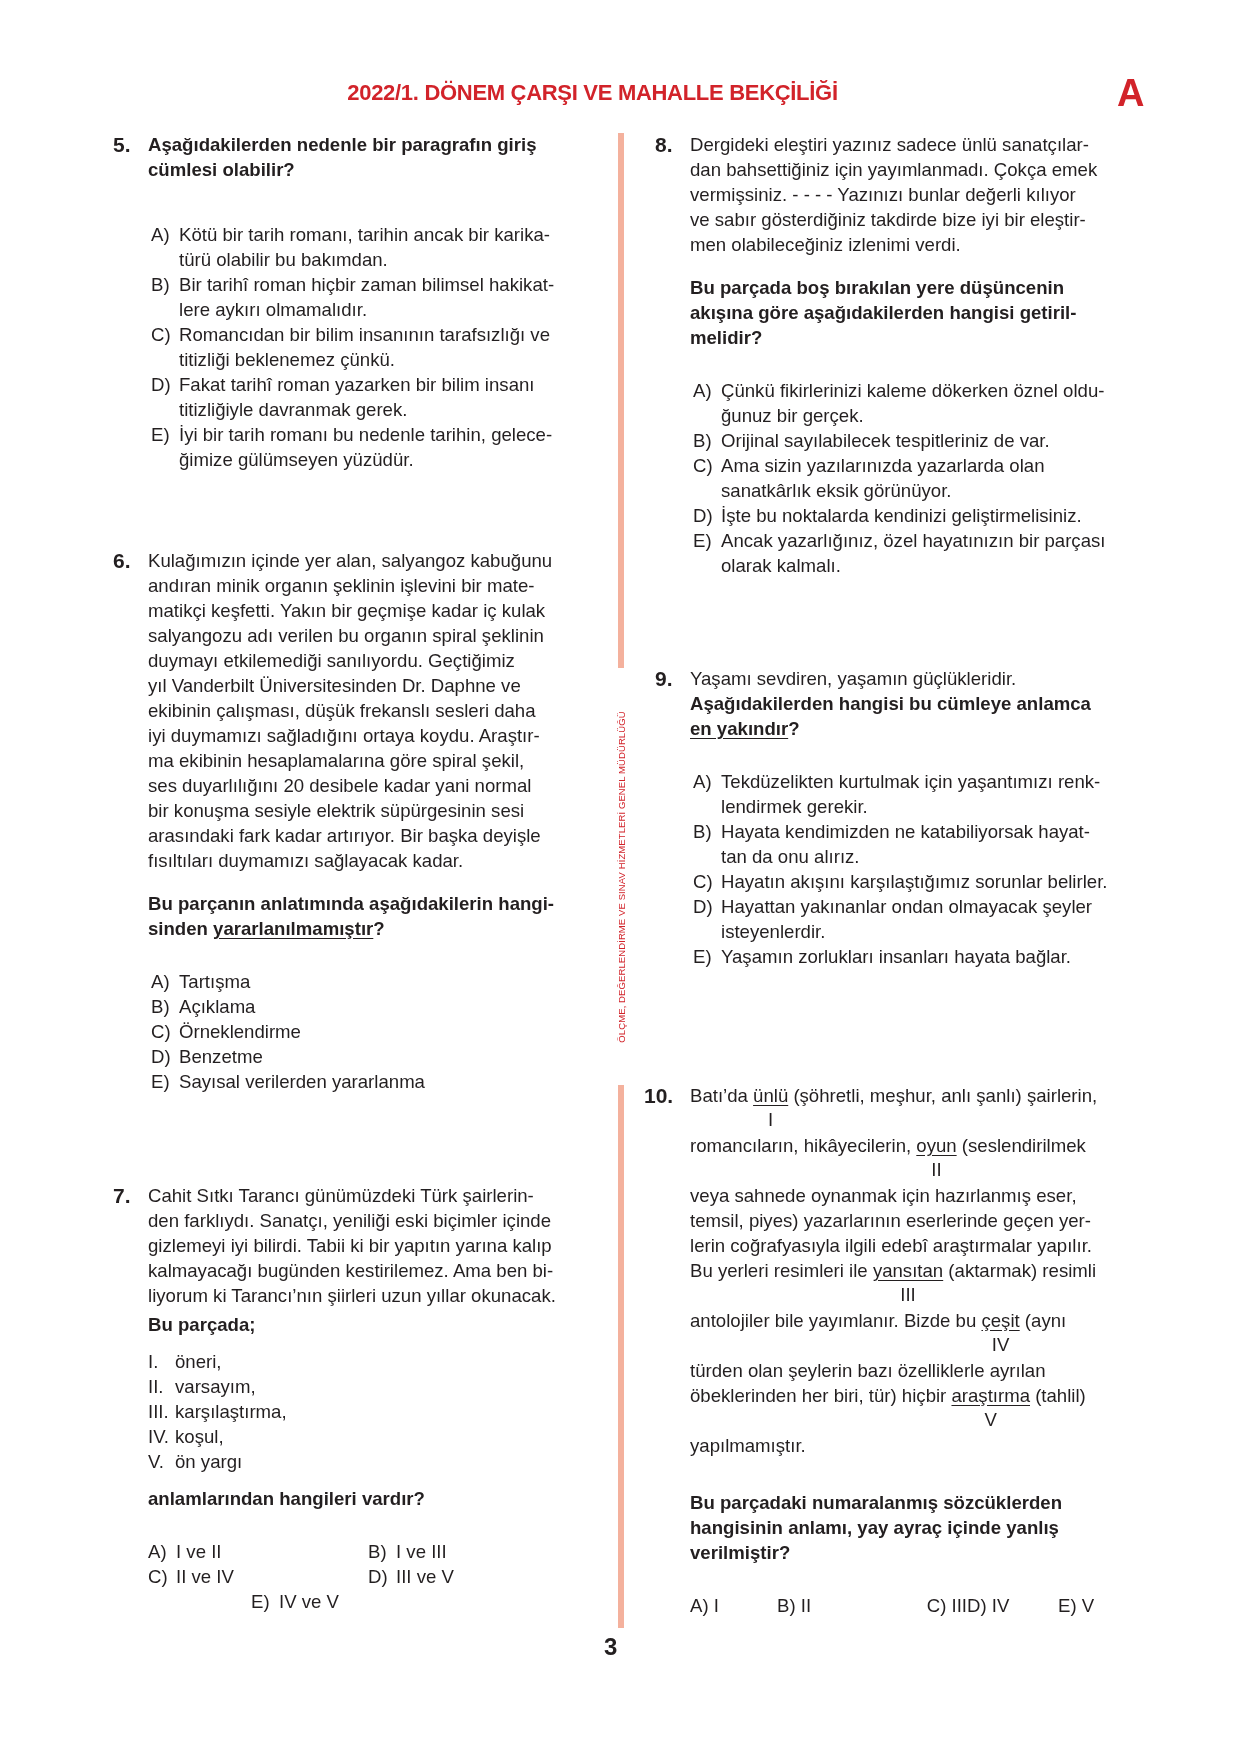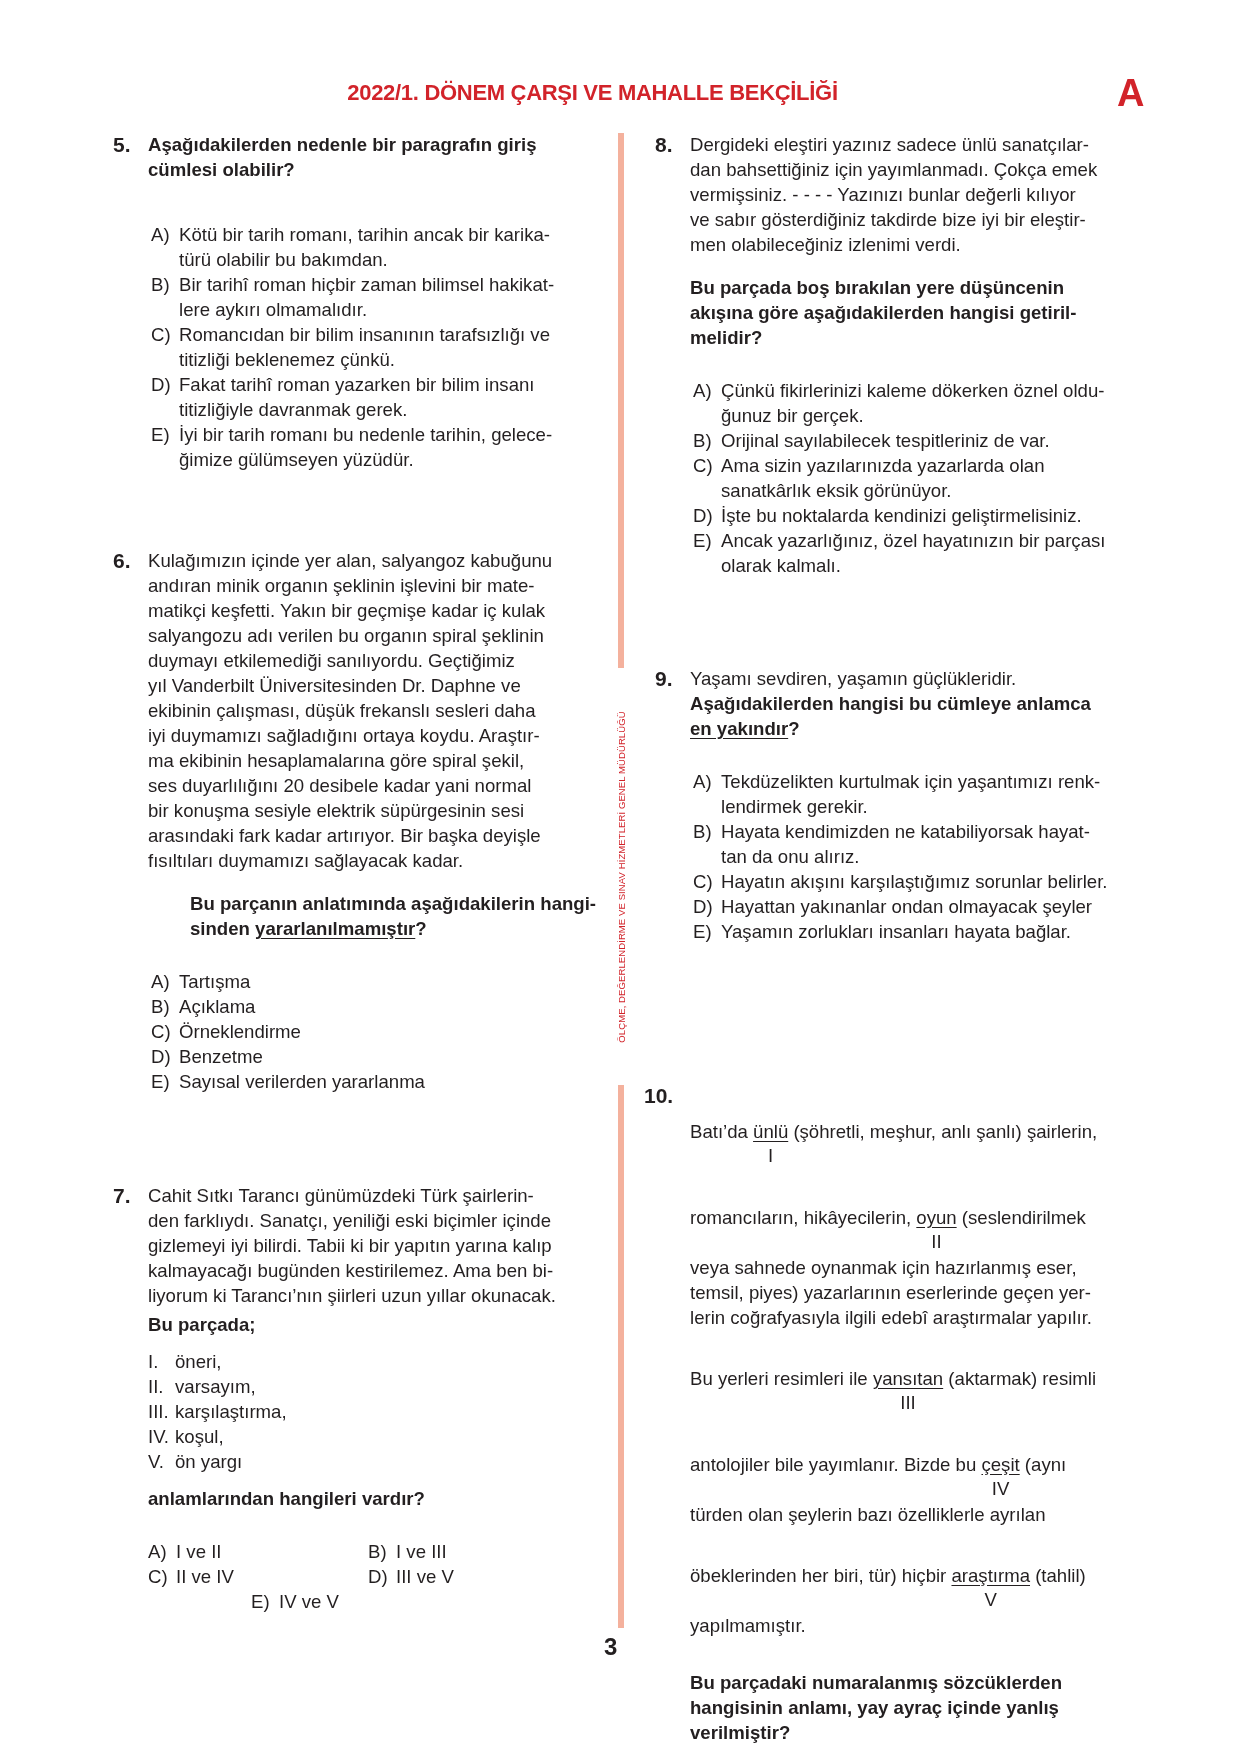--- a/index.html
+++ b/index.html
@@ -22,21 +22,21 @@
   .opts { margin-top: 0; }
   .opt { display: flex; }
   .opt .lt { width: 28px; flex: none; }
   .opt .tx { flex: 1; }
   .roman { margin: 0; }
   .roman .r { display: flex; }
   .roman .rl { width: 27px; flex: none; }
   .grid2 { display: grid; grid-template-columns: 220px 220px; }
   .row5 { display: flex; }
   .row5 span { display: inline-block; }
-  .mark { position: relative; display: inline-block; margin-top: 36px; }
+  .mark { position: relative; display: inline-block; }
   .mark .u2 { text-decoration: underline; text-underline-offset: 3px; }
   .mark .roman-label { position: absolute; left: 0; right: 0; top: 24px; text-align: center; }
   .line { display: block; white-space: nowrap; }
   .line.gap { margin-bottom: 25px; }
 </style>
 </head>
 <body>
 
 <div class="header-title">2022/1. DÖNEM  ÇARŞI VE MAHALLE BEKÇİLİĞİ</div>
 <div class="booklet">A</div>
@@ -101,21 +101,21 @@
     <span class="line">duymayı etkilemediği sanılıyordu. Geçtiğimiz</span>
     <span class="line">yıl Vanderbilt Üniversitesinden Dr. Daphne ve</span>
     <span class="line">ekibinin çalışması, düşük frekanslı sesleri daha</span>
     <span class="line">iyi duymamızı sağladığını ortaya koydu. Araştır-</span>
     <span class="line">ma ekibinin hesaplamalarına göre spiral şekil,</span>
     <span class="line">ses duyarlılığını 20 desibele kadar yani normal</span>
     <span class="line">bir konuşma sesiyle elektrik süpürgesinin sesi</span>
     <span class="line">arasındaki fark kadar artırıyor. Bir başka deyişle</span>
     <span class="line">fısıltıları duymamızı sağlayacak kadar.</span>
   </p>
-  <p class="bold" style="margin-top:18px;margin-left:42px;">
+  <p class="bold" style="margin-top:18px;">
     <span class="line">Bu parçanın anlatımında aşağıdakilerin hangi-</span>
     <span class="line"><span>sinden </span><span class="u">yararlanılmamıştır</span><span>?</span></span>
   </p>
   <div class="opts" style="margin-top:28px; margin-left:3px;">
     <div class="opt">
         <span class="lt">A)</span>
         <span class="tx">Tartışma</span>
       </div>
     <div class="opt">
         <span class="lt">B)</span>
@@ -271,20 +271,21 @@
     <div class="opt">
         <span class="lt">C)</span>
         <span class="tx">
           <span class="line">Hayatın akışını karşılaştığımız sorunlar belirler.</span>
         </span>
       </div>
     <div class="opt">
         <span class="lt">D)</span>
         <span class="tx">
           <span class="line">Hayattan yakınanlar ondan olmayacak şeyler</span>
+          <span class="line">isteyenlerdir.</span>
         </span>
       </div>
     <div class="opt">
         <span class="lt">E)</span>
         <span class="tx">
           <span class="line">Yaşamın zorlukları insanları hayata bağlar.</span>
         </span>
       </div>
   </div>
 </div>

